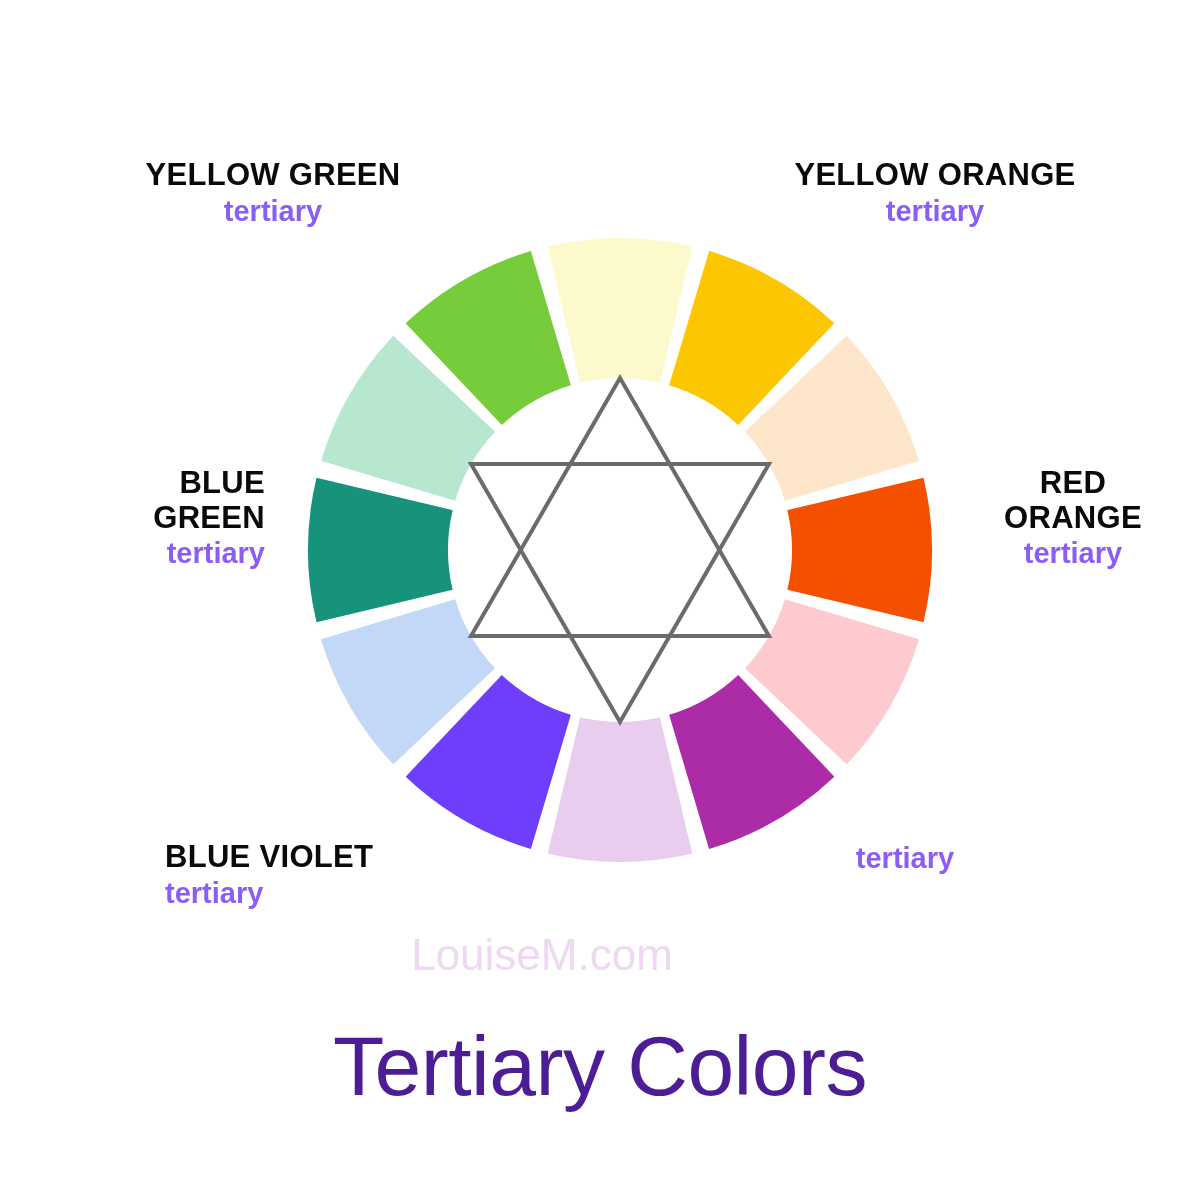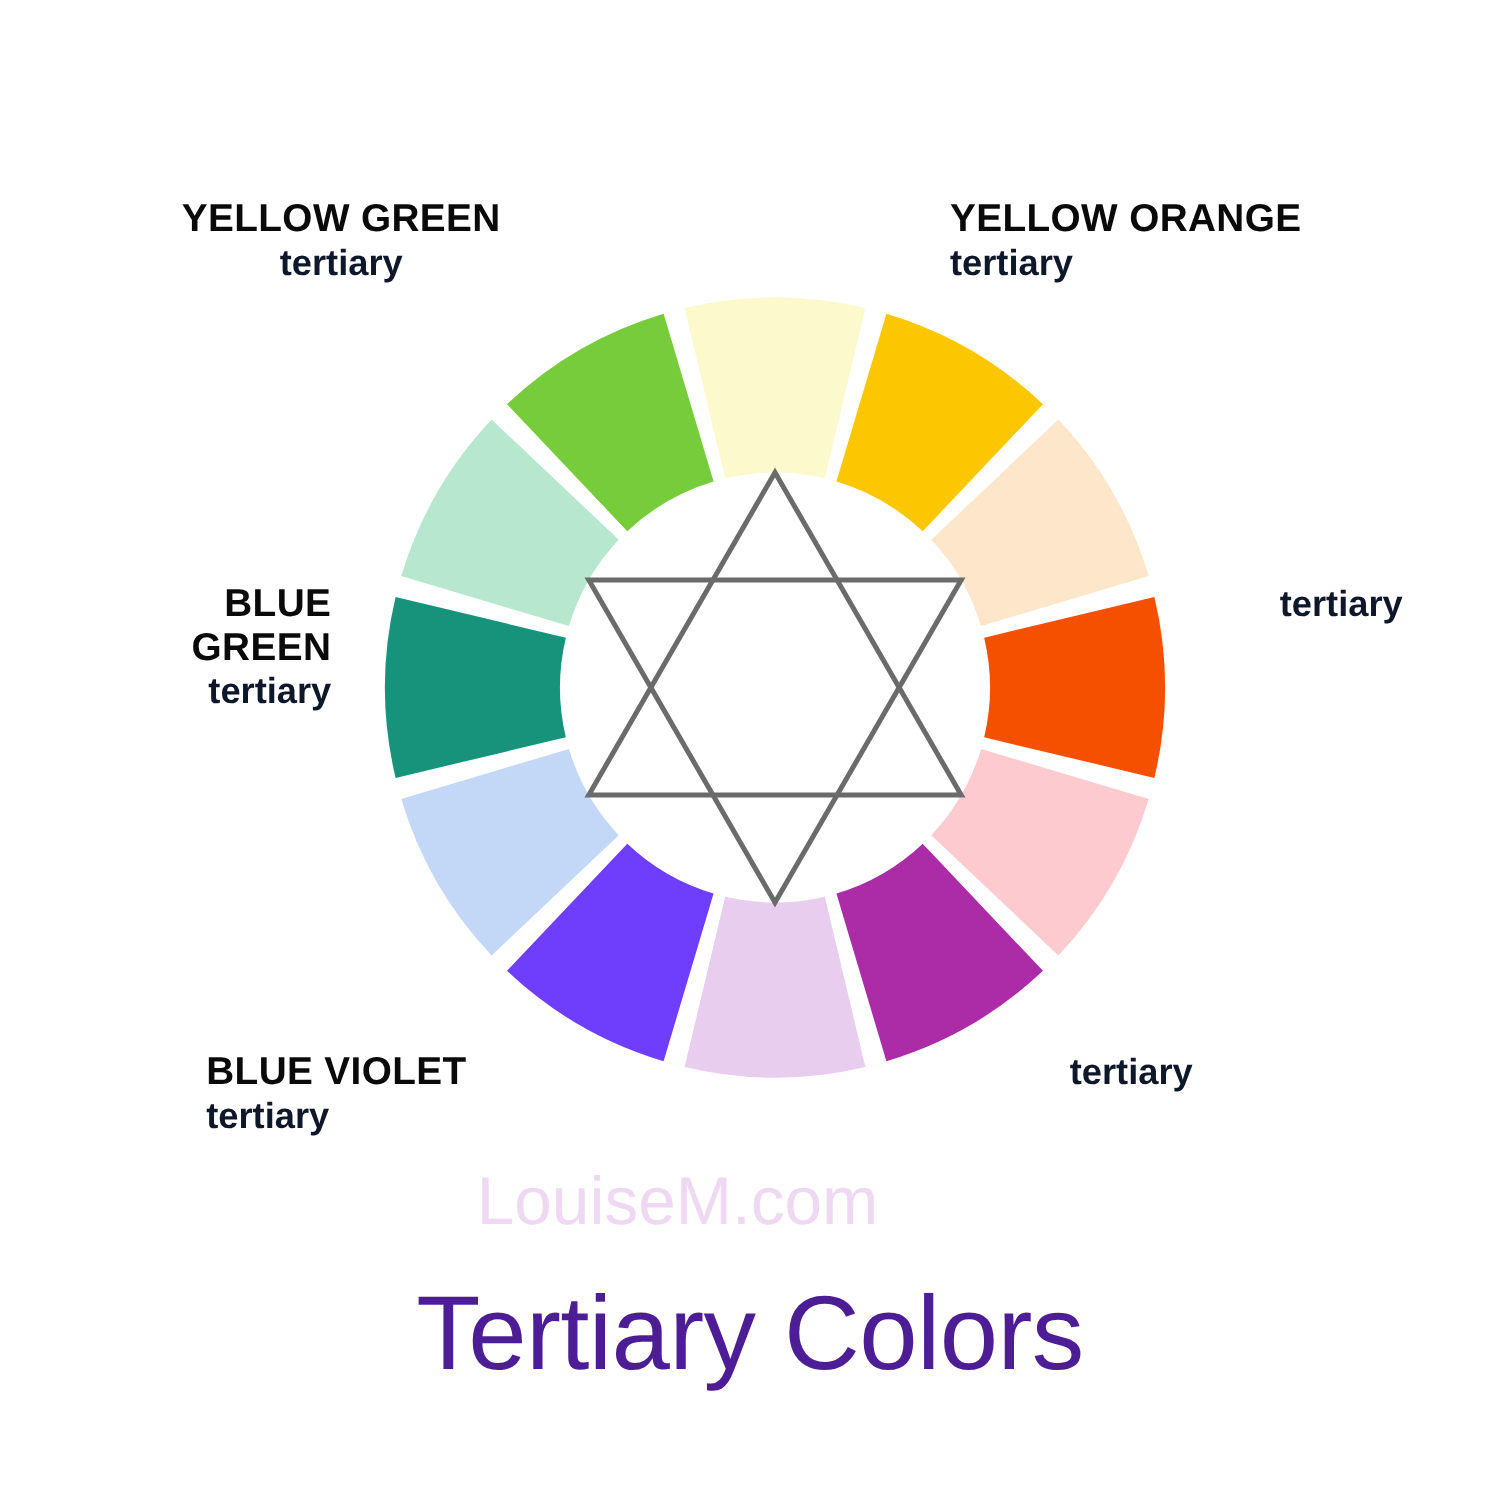--- a/index.html
+++ b/index.html
@@ -41,43 +41,43 @@
     font-weight: bold;
     font-size: 31px;
     letter-spacing: 0.3px;
     color: #0a0a0a;
     white-space: pre-line;
     display: block;
   }
   .wlabel .sub {
     font-weight: bold;
     font-size: 29px;
-    color: #0f172a;
+    color: #8b5cf6;
     display: block;
     margin-top: 2px;
   }
 
   
   #label-yellow-green { left: 108px;  top: 158px;  text-align: center; width: 330px; }
-  #label-yellow-orange{ left: 760px;  top: 158px;  text-align: left; width: 350px; }
+  #label-yellow-orange{ left: 760px;  top: 158px;  text-align: center; width: 350px; }
 
   #label-blue-green   { left: 30px;   top: 466px;  text-align: right; width: 235px; }
   #label-red-orange   { left: 958px;  top: 466px;  text-align: center; width: 230px; }
 
   #label-blue-violet  { left: 165px;  top: 840px;  text-align: left; width: 290px; }
   #label-red-violet   { left: 780px;  top: 840px;  text-align: center; width: 250px; }
 
   
   #watermark {
     position: absolute;
     left: 0;
     top: 930px;
     width: 1084px;
     text-align: center;
-    font-size: 54px;
+    font-size: 44px;
     color: #efd9f2;
     letter-spacing: 0px;
     user-select: none;
   }
 
   
   #page-title {
     position: absolute;
     left: 0;
     top: 1018px;
@@ -126,20 +126,22 @@
     <span class="sub">tertiary</span>
   </div>
 
   <div class="wlabel" id="label-blue-green">
     <span class="name">BLUE
 GREEN</span>
     <span class="sub">tertiary</span>
   </div>
 
   <div class="wlabel" id="label-red-orange">
+    <span class="name">RED
+ORANGE</span>
     <span class="sub">tertiary</span>
   </div>
 
   <div class="wlabel" id="label-blue-violet">
     <span class="name">BLUE VIOLET</span>
     <span class="sub">tertiary</span>
   </div>
 
   <div class="wlabel" id="label-red-violet">
     <span class="sub">tertiary</span>

